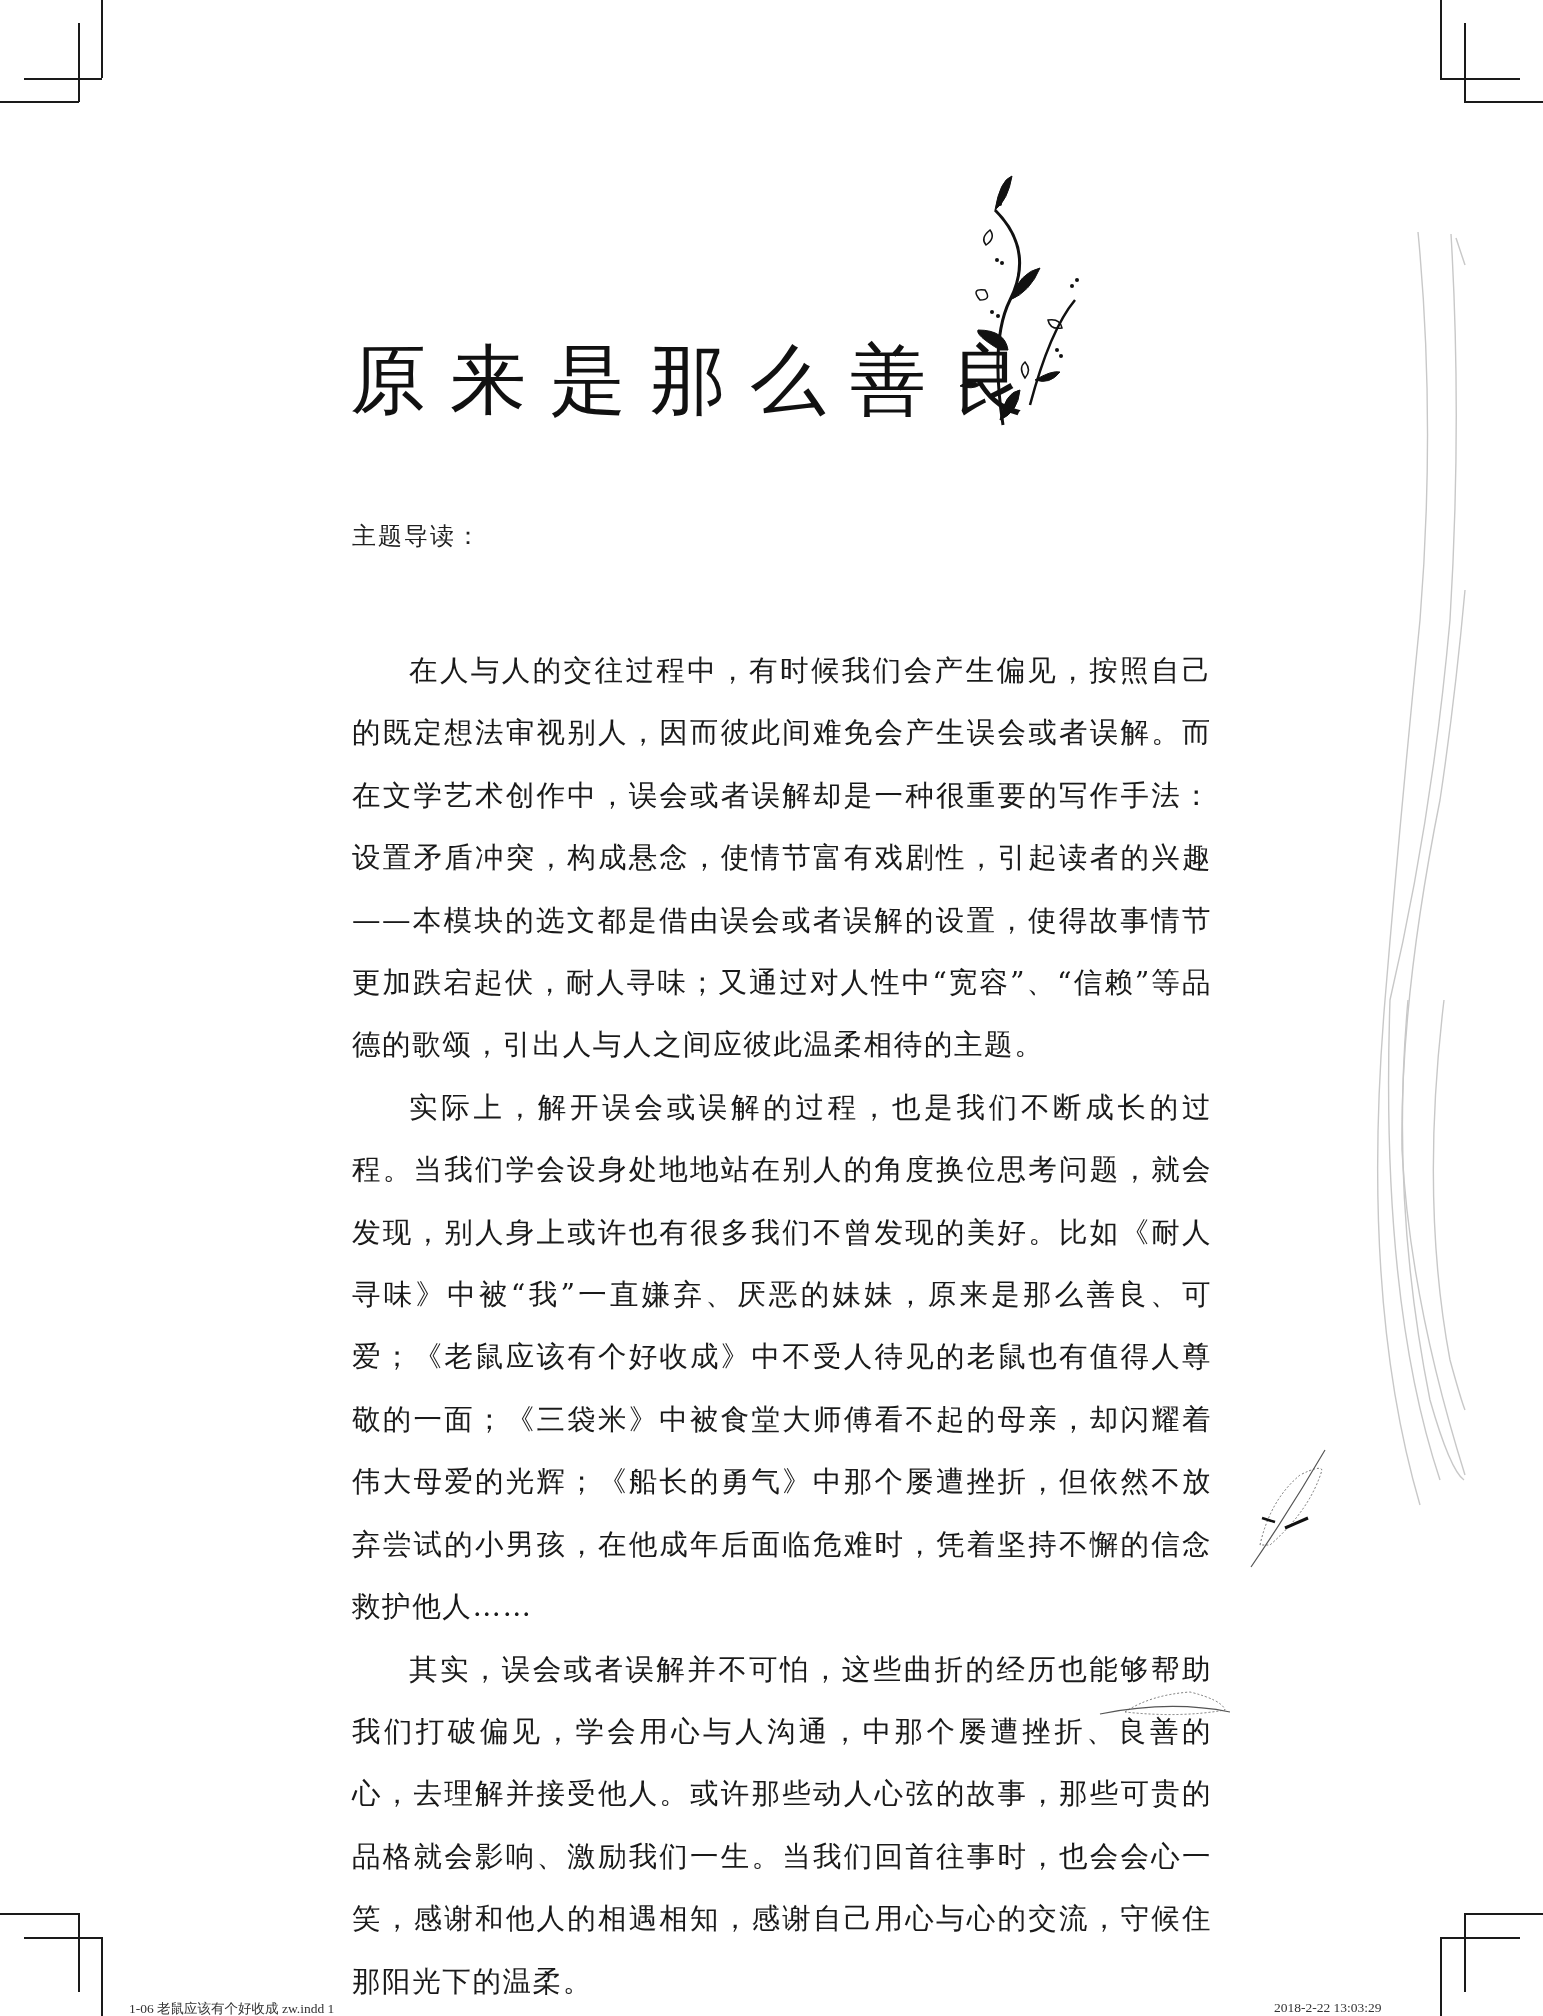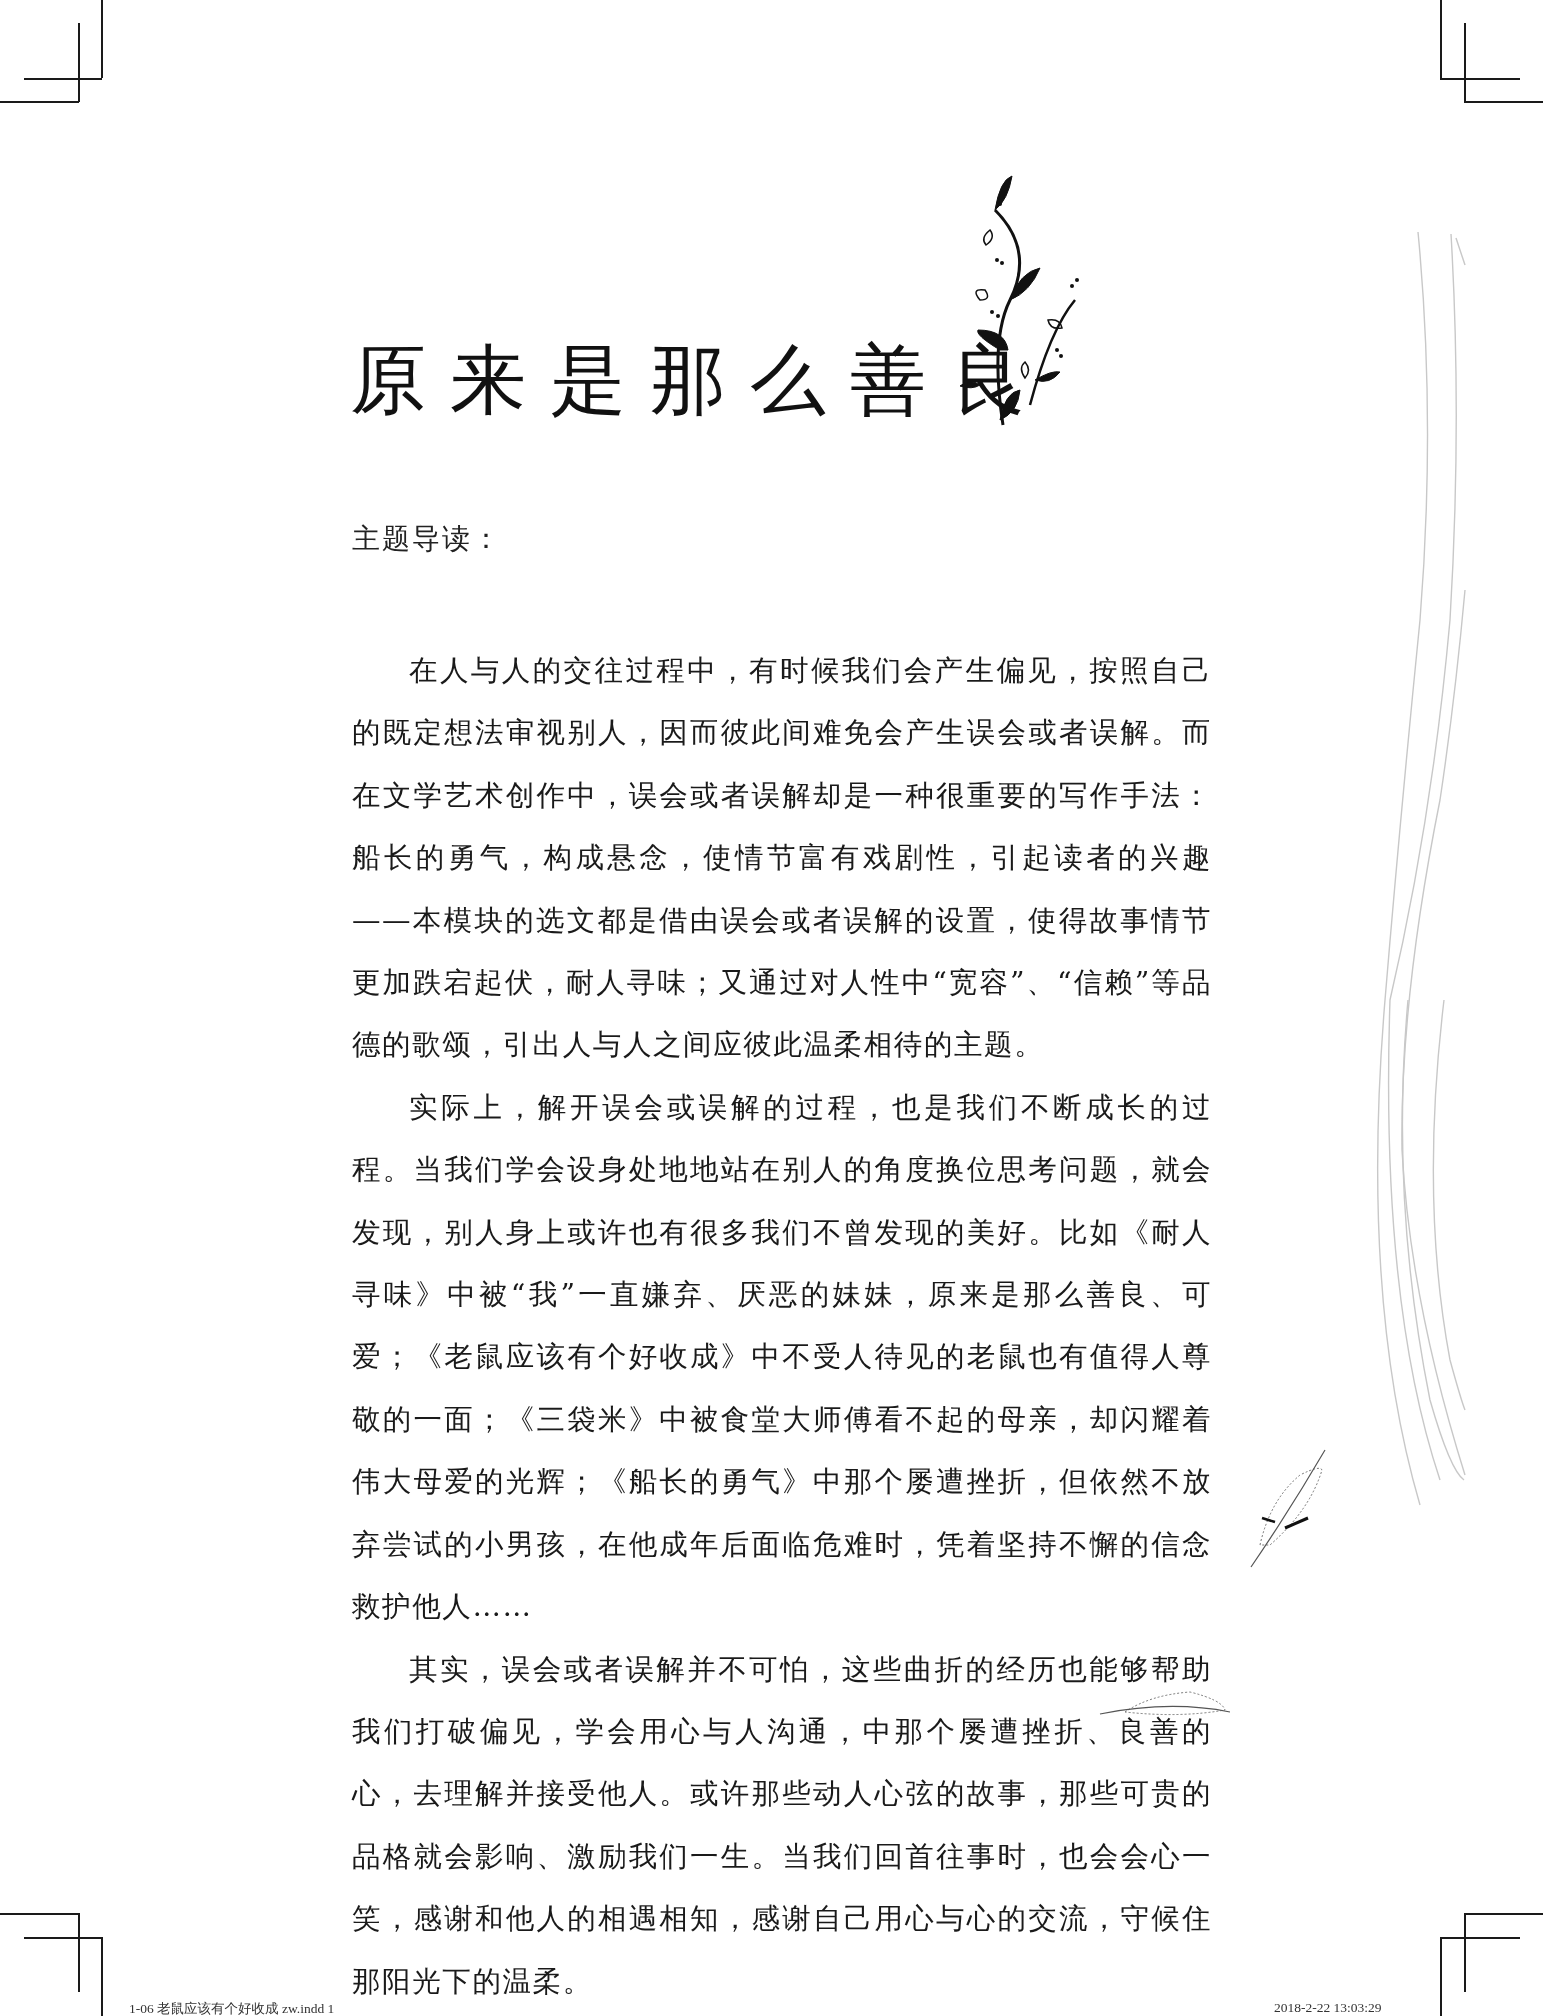--- a/index.html
+++ b/index.html
@@ -8,21 +8,21 @@
   .crop { position: absolute; background: #1a1a1a; }
   .deco-svg { position: absolute; left: 0; top: 0; width: 1543px; height: 2016px; pointer-events: none; }
   .title {
     position: absolute; left: 350px; top: 330px;
     font-family: "DejaVu Sans", sans-serif; font-weight: 300;
     font-size: 76px; letter-spacing: 24px; color: #111;
     line-height: 100px; white-space: nowrap;
   }
   .guide-label {
     position: absolute; left: 352px; top: 520px;
-    font-family: "DejaVu Serif", serif; font-size: 28px; color: #222;
+    font-family: "DejaVu Serif", serif; font-size: 24px; color: #222;
     letter-spacing: 2px;
   }
   .body-text {
     position: absolute; left: 352px; top: 640px; width: 860px;
     font-family: "DejaVu Serif", serif; font-size: 28.5px; color: #1a1a1a;
     line-height: 62.4px; letter-spacing: 1.6px; text-align: justify;
   }
   .body-text p { margin: 0; text-indent: 2em; }
   .footer-left, .footer-right {
     position: absolute; top: 2000px;
@@ -113,21 +113,21 @@
       <path d="M1100 1714 Q1170 1700 1230 1712" stroke-width="1.2"></path>
       <path d="M1125 1712 Q1150 1695 1190 1692 Q1222 1700 1225 1710 Q1180 1718 1125 1712 Z" stroke-dasharray="2 2"></path>
     </g>
   </svg>
 
   <div class="title">原来是那么善良</div>
 
   <div class="guide-label">主题导读：</div>
 
   <div class="body-text">
-    <p>在人与人的交往过程中，有时候我们会产生偏见，按照自己的既定想法审视别人，因而彼此间难免会产生误会或者误解。而在文学艺术创作中，误会或者误解却是一种很重要的写作手法：船长的勇气，构成悬念，使情节富有戏剧性，引起读者的兴趣——本模块的选文都是借由误会或者误解的设置，使得故事情节更加跌宕起伏，耐人寻味；又通过对人性中“宽容”、“信赖”等品德的歌颂，引出人与人之间应彼此温柔相待的主题。</p>
+    <p>在人与人的交往过程中，有时候我们会产生偏见，按照自己的既定想法审视别人，因而彼此间难免会产生误会或者误解。而在文学艺术创作中，误会或者误解却是一种很重要的写作手法：设置矛盾冲突，构成悬念，使情节富有戏剧性，引起读者的兴趣——本模块的选文都是借由误会或者误解的设置，使得故事情节更加跌宕起伏，耐人寻味；又通过对人性中“宽容”、“信赖”等品德的歌颂，引出人与人之间应彼此温柔相待的主题。</p>
     <p>实际上，解开误会或误解的过程，也是我们不断成长的过程。当我们学会设身处地地站在别人的角度换位思考问题，就会发现，别人身上或许也有很多我们不曾发现的美好。比如《耐人寻味》中被“我”一直嫌弃、厌恶的妹妹，原来是那么善良、可爱；《老鼠应该有个好收成》中不受人待见的老鼠也有值得人尊敬的一面；《三袋米》中被食堂大师傅看不起的母亲，却闪耀着伟大母爱的光辉；《船长的勇气》中那个屡遭挫折，但依然不放弃尝试的小男孩，在他成年后面临危难时，凭着坚持不懈的信念救护他人……</p>
     <p>其实，误会或者误解并不可怕，这些曲折的经历也能够帮助我们打破偏见，学会用心与人沟通，中那个屡遭挫折、良善的心，去理解并接受他人。或许那些动人心弦的故事，那些可贵的品格就会影响、激励我们一生。当我们回首往事时，也会会心一笑，感谢和他人的相遇相知，感谢自己用心与心的交流，守候住那阳光下的温柔。</p>
   </div>
 
   <div class="footer-left">1-06 老鼠应该有个好收成 zw.indd   1</div>
   <div class="footer-right">2018-2-22   13:03:29</div>
 
 </div>
 
 </body></html>

